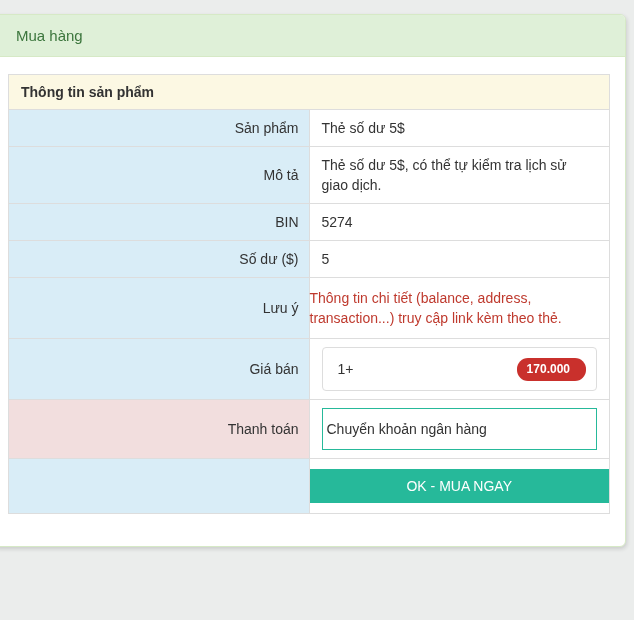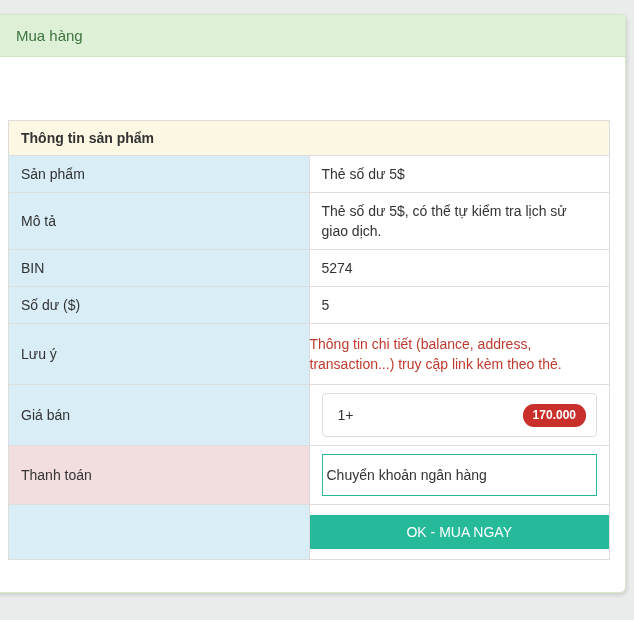--- a/index.html
+++ b/index.html
@@ -30,37 +30,37 @@
     line-height: 19px;
     border-bottom: 1px solid #d6e9c6;
     border-radius: 5px 5px 0 0;
   }
   .panel-body { padding: 17px 15px 32px 15px; }
 
   table.product-table {
     width: 100%;
     border-collapse: collapse;
     table-layout: fixed;
-    margin-top: 46px;
   }
   .product-table td {
     border: 1px solid #ddd;
     vertical-align: middle;
     padding: 8px 12px;
     line-height: 20px;
   }
   td.section-header {
     background: #fcf8e3;
     font-weight: bold;
     padding: 7px 12px;
     color: #333;
   }
   td.label-cell {
     width: 180px;
     background: #d9edf7;
+    text-align: right;
     padding-right: 10px;
     color: #333;
   }
   tr.row-danger td.label-cell { background: #f2dede; }
   td.value-cell { background: #fff; }
 
   tr.row-note td.value-cell { color: #bf3a2e; padding: 10px 0; }
 
   .price-box {
     border: 1px solid #ddd;
@@ -70,21 +70,21 @@
     align-items: center;
     justify-content: space-between;
     padding: 0 10px 0 15px;
   }
   .price-badge {
     background: #c9302c;
     color: #fff;
     font-weight: bold;
     font-size: 12px;
     line-height: 12px;
-    padding: 5px 10px 6px 10px;
+    padding: 5px 16px 6px 10px;
     border-radius: 11px;
     white-space: nowrap;
   }
 
   .qty-wrap { display: flex; align-items: center; }
   .qty-input {
     width: 62px; height: 34px;
     border: 1px solid #26b99a;
     background: #fff;
     display: inline-flex;

